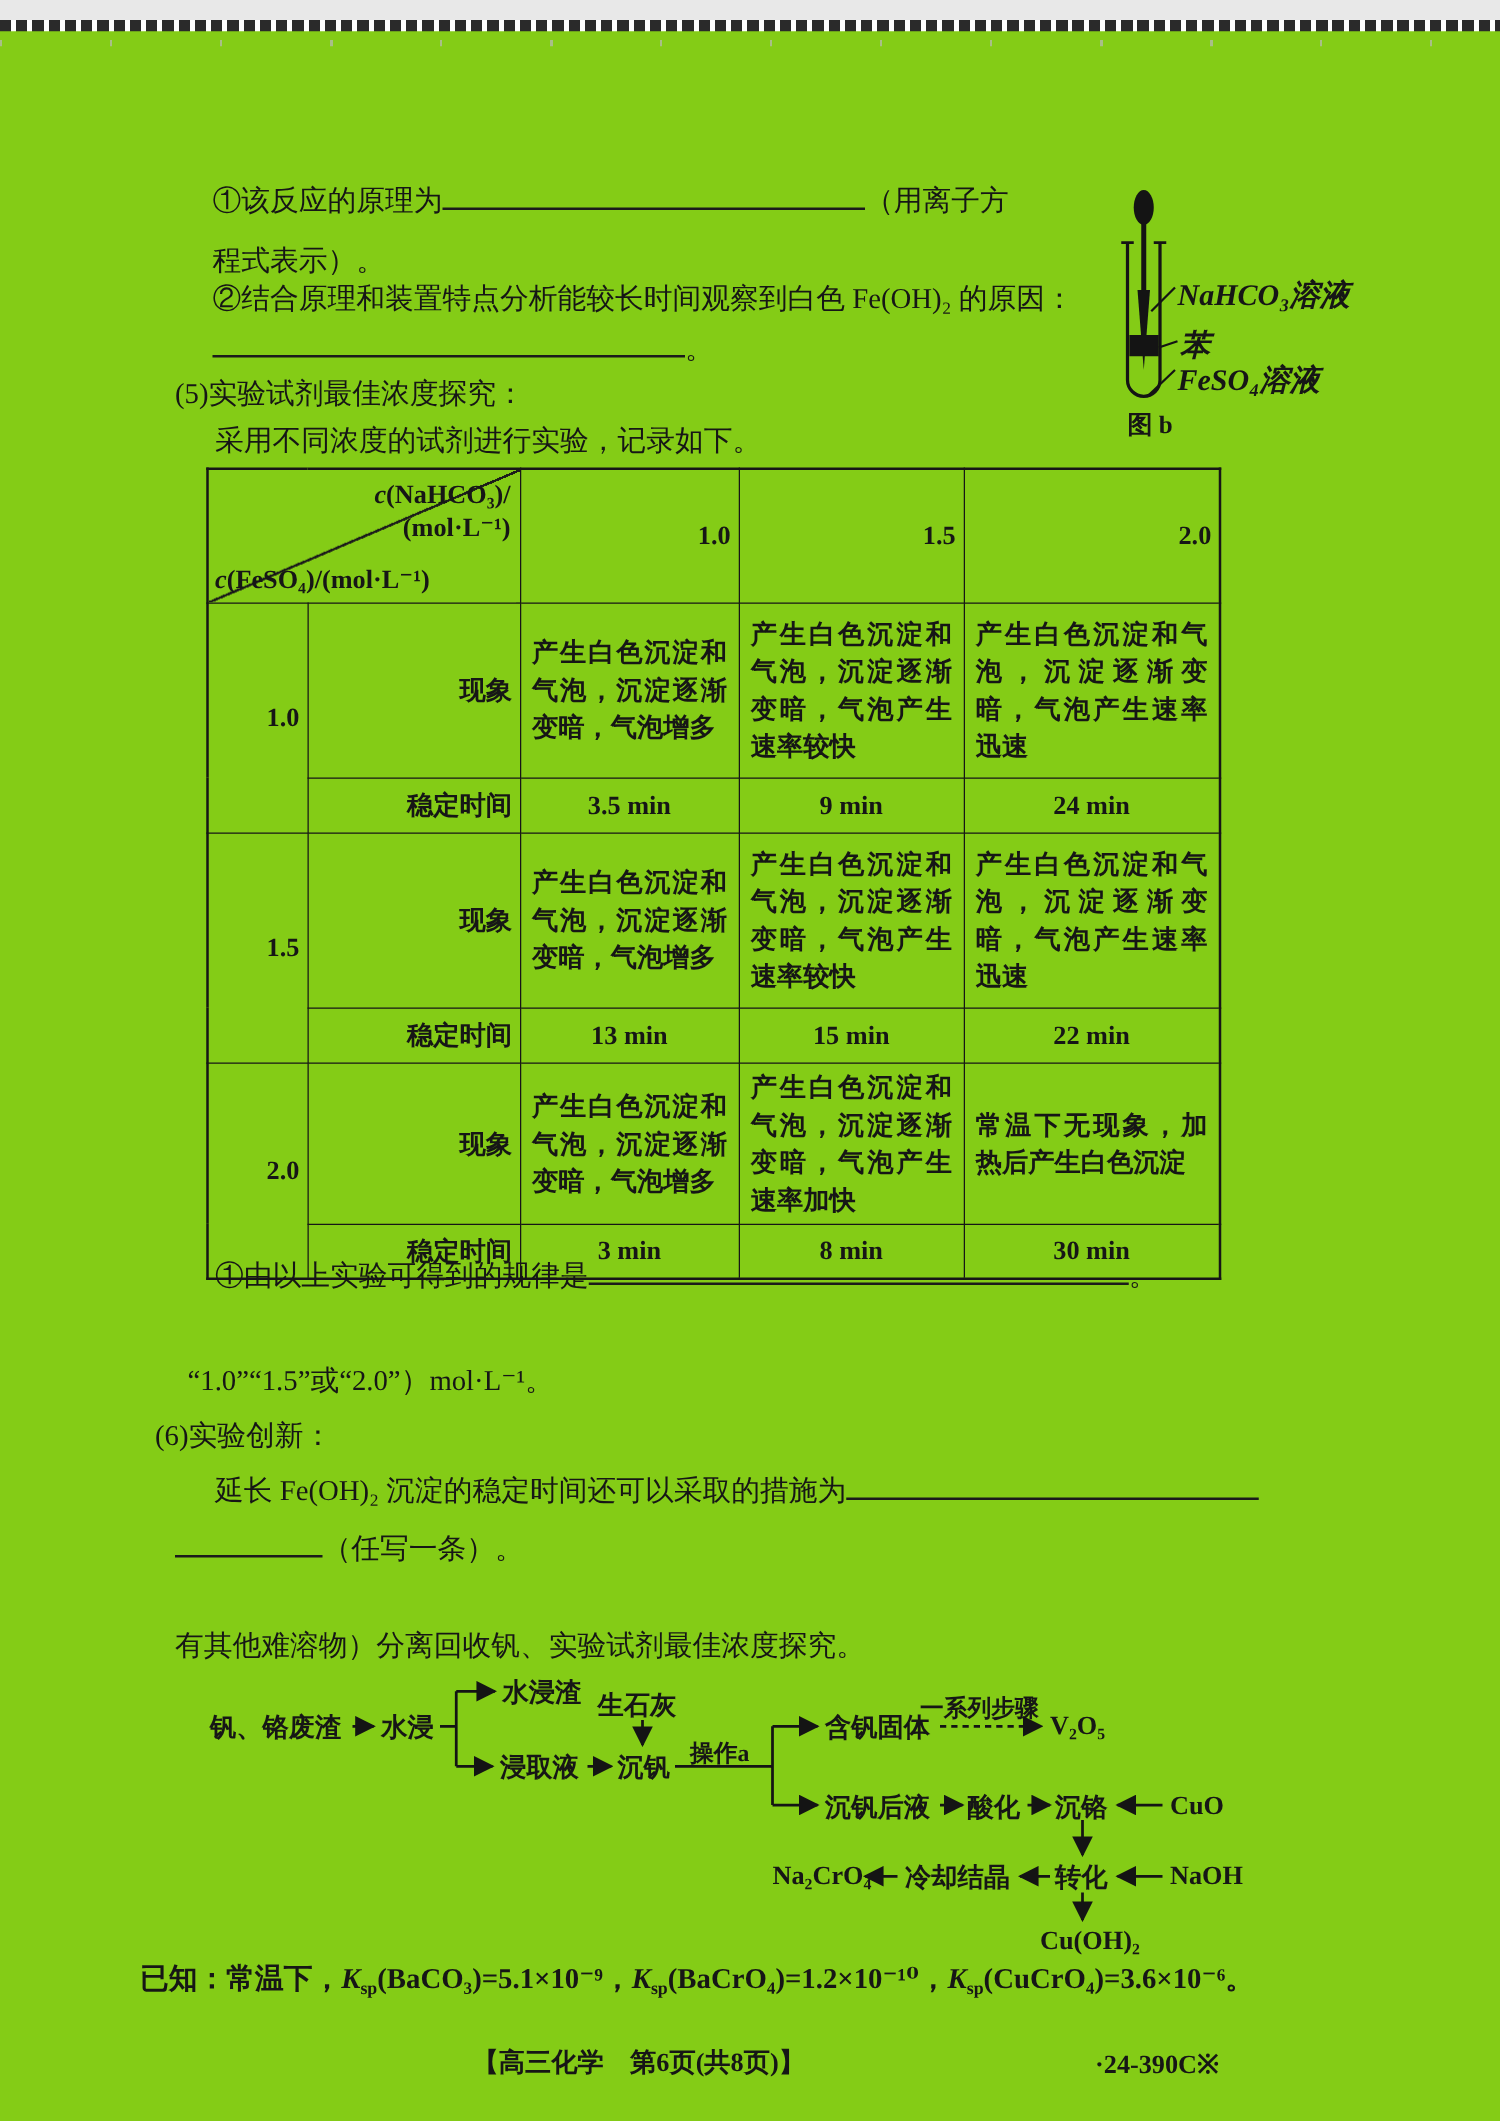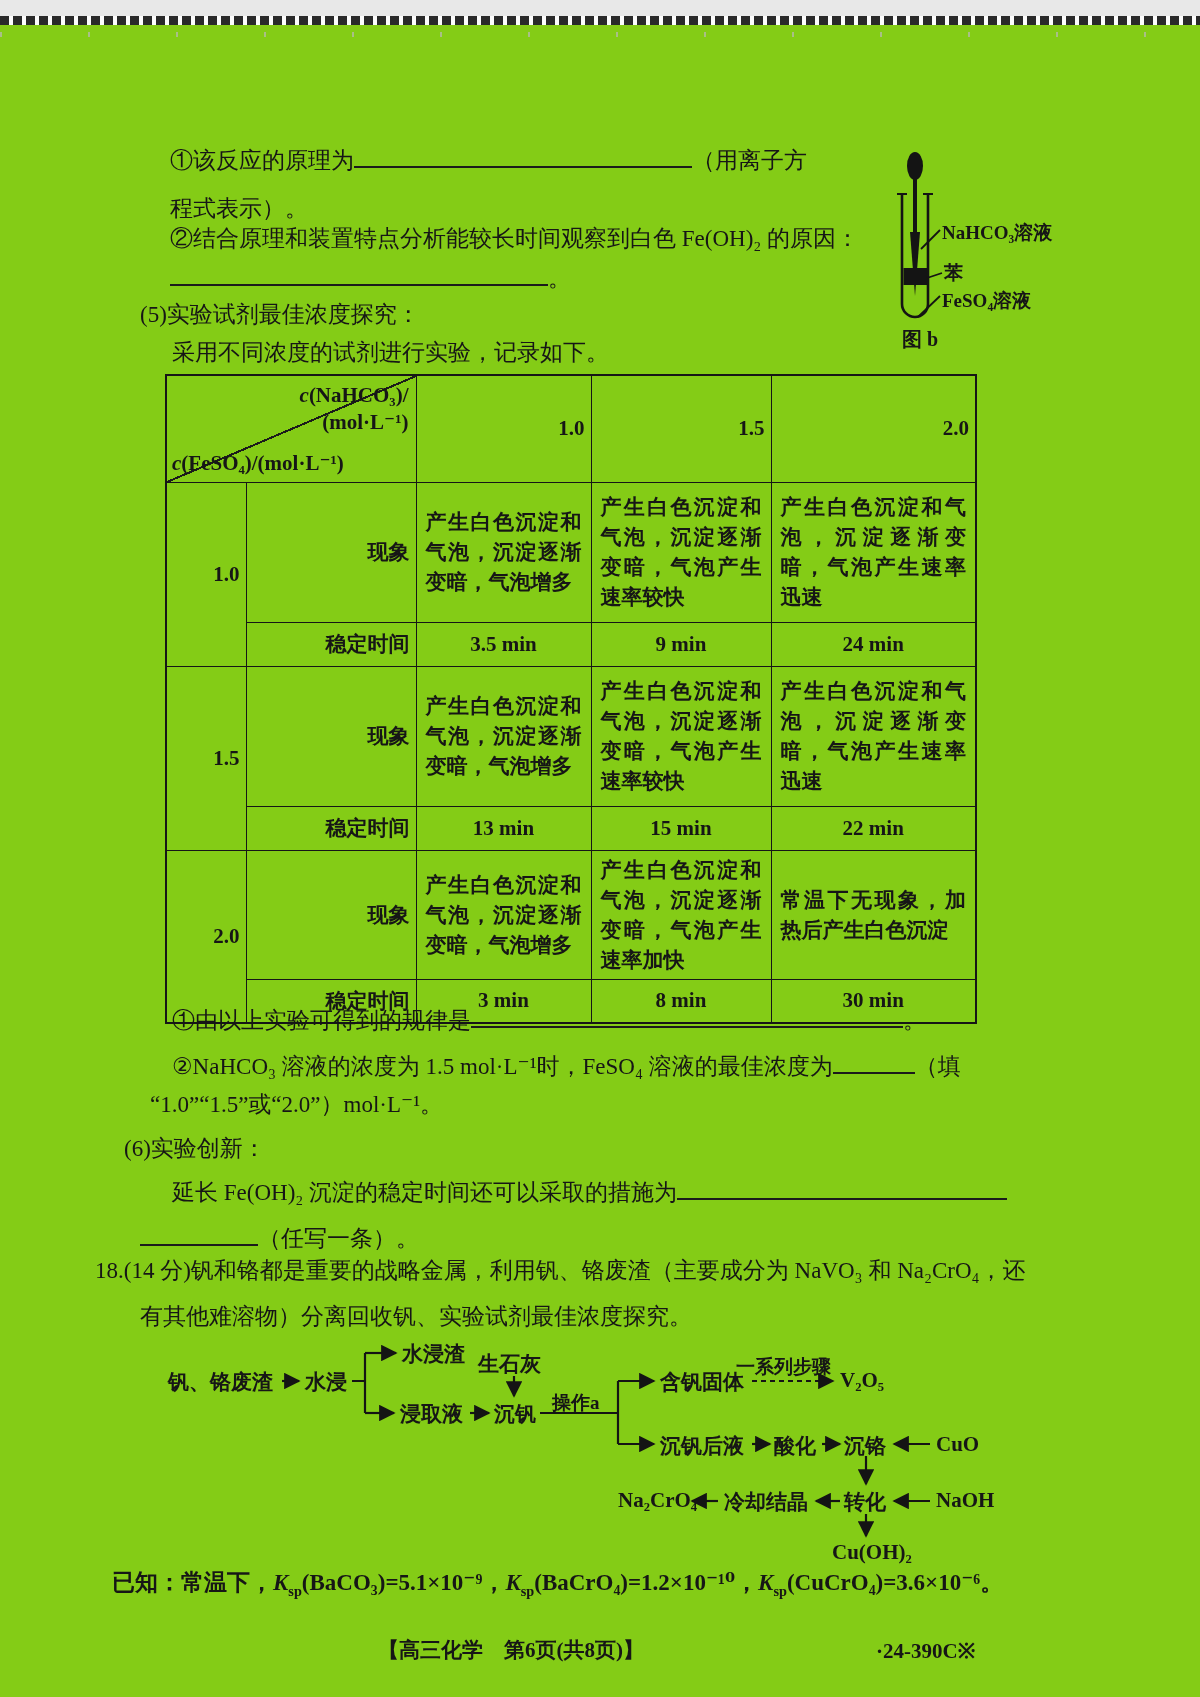--- a/index.html
+++ b/index.html
@@ -17,21 +17,21 @@
     background:repeating-linear-gradient(90deg,#2a2a2a 0 9px,#fdfdfd 9px 13px);
   }
   .tickrow{
     position:absolute;left:0;top:16px;width:1200px;height:5px;
     background:repeating-linear-gradient(90deg,#b9b9b9 0 2px,transparent 2px 88px);
     opacity:.7;
   }
   .ln{position:absolute;font-size:23px;line-height:30px;white-space:nowrap;font-weight:500;}
   .u{display:inline-block;border-bottom:2px solid #1b1b1b;height:1.05em;vertical-align:baseline;}
   
-  .figlabel{position:absolute;font-size:19px;font-weight:600;white-space:nowrap;}
+  .figlabel{position:absolute;font-size:24px;font-weight:600;white-space:nowrap;font-style:italic;}
   .figcap{position:absolute;font-size:20px;font-weight:700;}
   
   .exp-table{
     position:absolute;left:165px;top:358px;
     border-collapse:collapse;table-layout:fixed;width:810px;
     font-size:21px;border:2.6px solid #161616;
   }
   .exp-table td{border:1.6px solid #161616;padding:2px 6px;vertical-align:middle;}
   .exp-table .c{text-align:right;}
   .exp-table .b{font-weight:700;}
@@ -163,39 +163,33 @@
       <td class="time">3 min</td>
       <td class="time">8 min</td>
       <td class="time">30 min</td>
     </tr>
   </tbody>
     </table>
 
   <div class="ln" style="left:172px;top:986px;">
     <span>①由以上实验可得到的规律是</span><span class="u" style="width:432px;"></span><span>。</span>
   </div>
-  <div class="ln" style="left:172px;top:1032px;">
-    <span>②NaHCO₃ 溶液的浓度为 1.5 mol·L⁻¹时，FeSO₄ 溶液的最佳浓度为</span><span class="u" style="width:82px;"></span><span>（填</span>
-  </div>
   <div class="ln" style="left:150px;top:1074px;">
     <span>“1.0”“1.5”或“2.0”）mol·L⁻¹。</span>
   </div>
   <div class="ln" style="left:124px;top:1118px;text-align:right;">
     <span>(6)实验创新：</span>
   </div>
   <div class="ln" style="left:140px;top:1204px;">
     <span class="u" style="width:118px;"></span><span>（任写一条）。</span>
   </div>
   <div class="ln" style="left:172px;top:1158px;">
     <span>延长 Fe(OH)₂ 沉淀的稳定时间还可以采取的措施为</span><span class="u" style="width:330px;"></span>
   </div>
 
-  <div class="ln" style="left:95px;top:1240px;">
-    <span>18.(14 分)钒和铬都是重要的战略金属，利用钒、铬废渣（主要成分为 NaVO₃ 和 Na₂CrO₄，还</span>
-  </div>
   <div class="ln" style="left:140px;top:1286px;">
     <span>有其他难溶物）分离回收钒、实验试剂最佳浓度探究。</span>
   </div>
 
   <div class="fn" style="left:168px;top:1352px;"><span>钒、铬废渣</span></div>
   <div class="fn" style="left:305px;top:1352px;"><span>水浸</span></div>
   <div class="fn" style="left:402px;top:1324px;"><span>水浸渣</span></div>
   <div class="fn" style="left:400px;top:1384px;"><span>浸取液</span></div>
   <div class="fn" style="left:478px;top:1334px;"><span>生石灰</span></div>
   <div class="fn" style="left:494px;top:1384px;"><span>沉钒</span></div>

